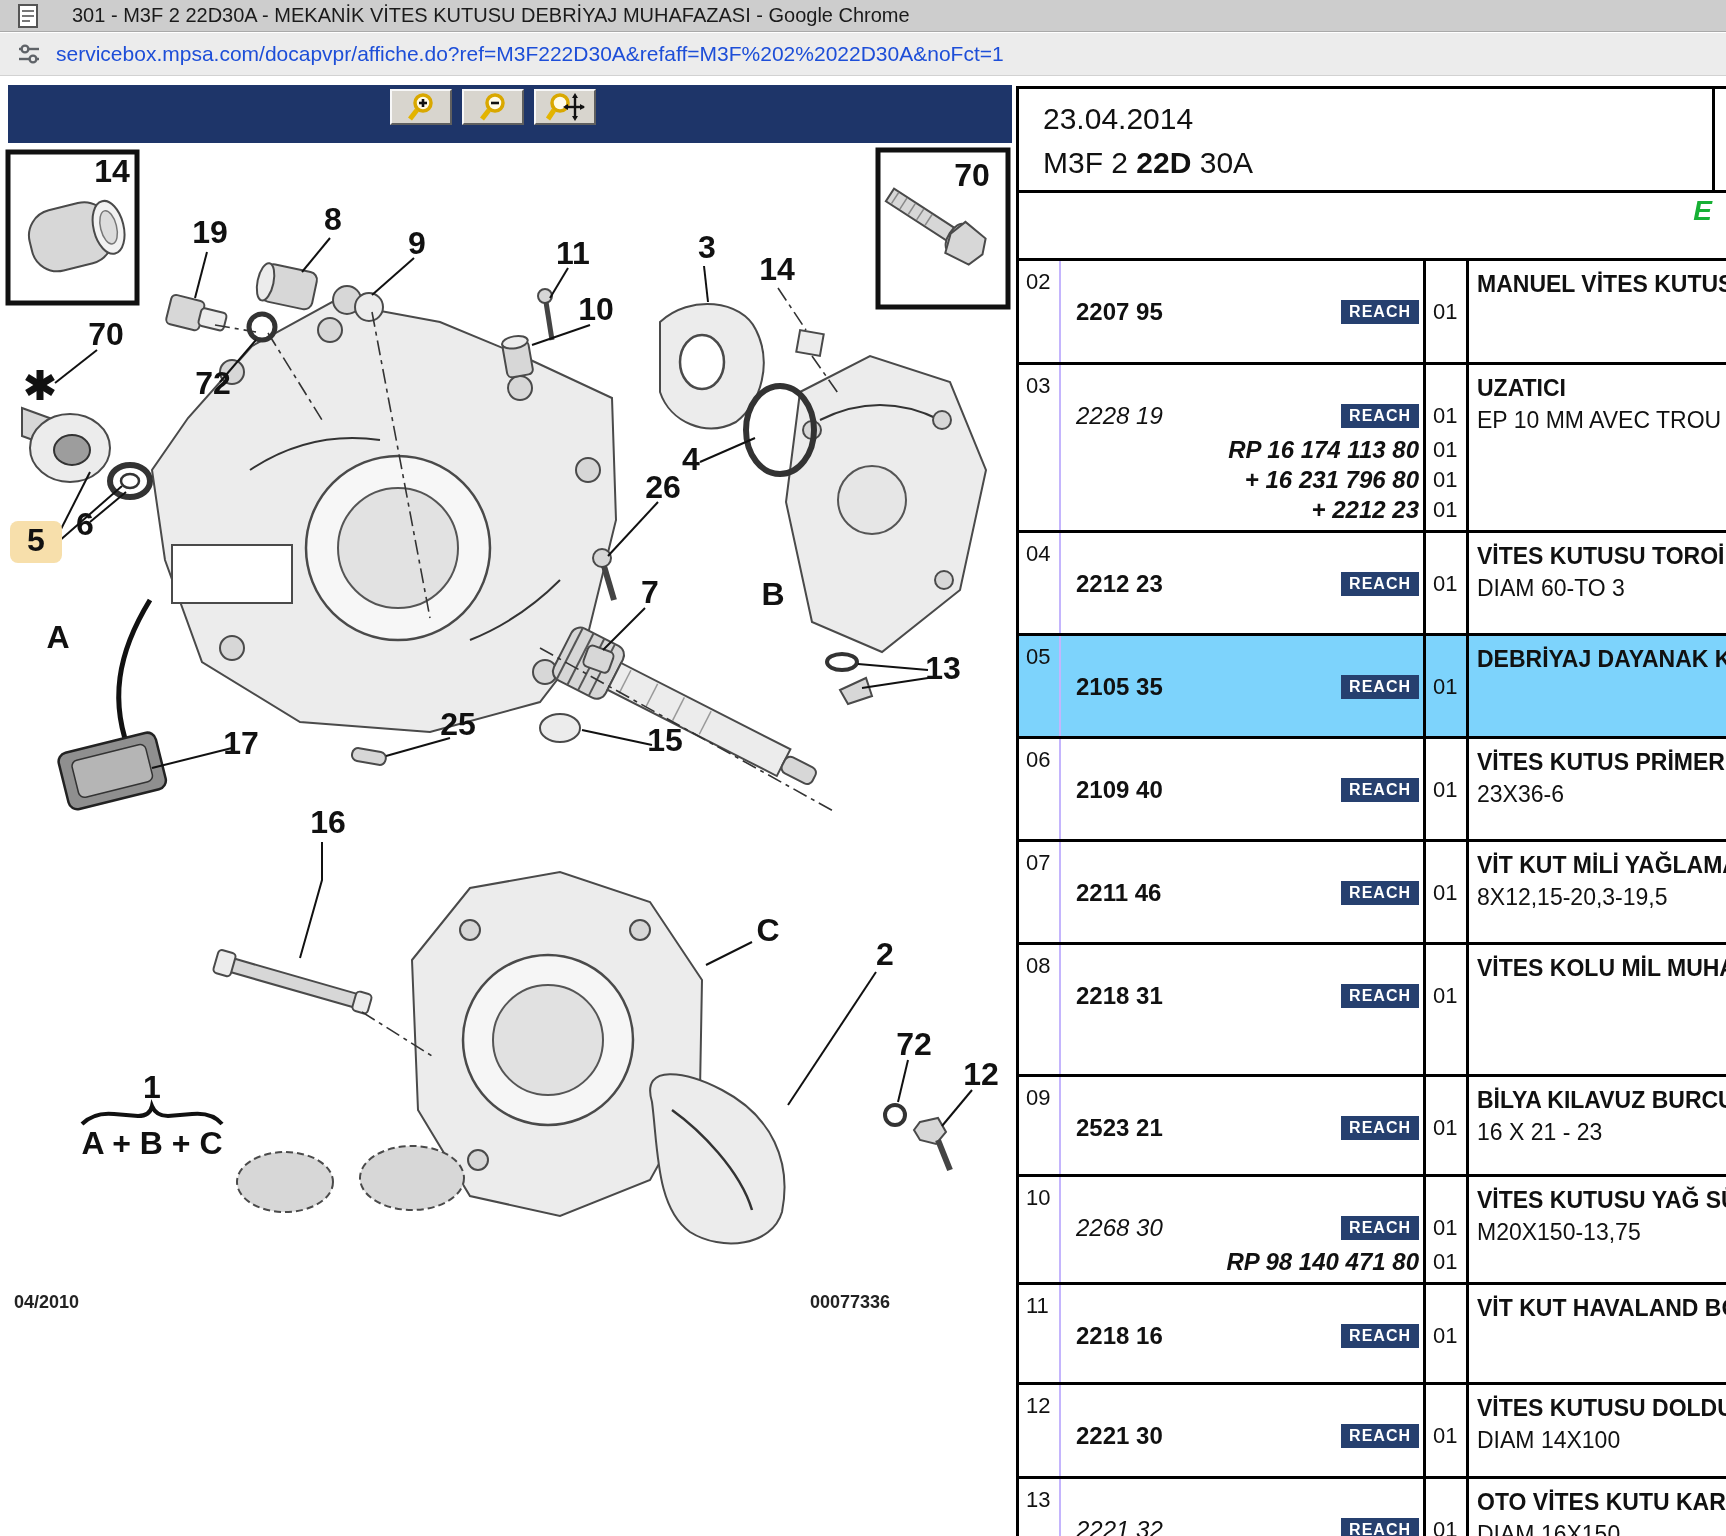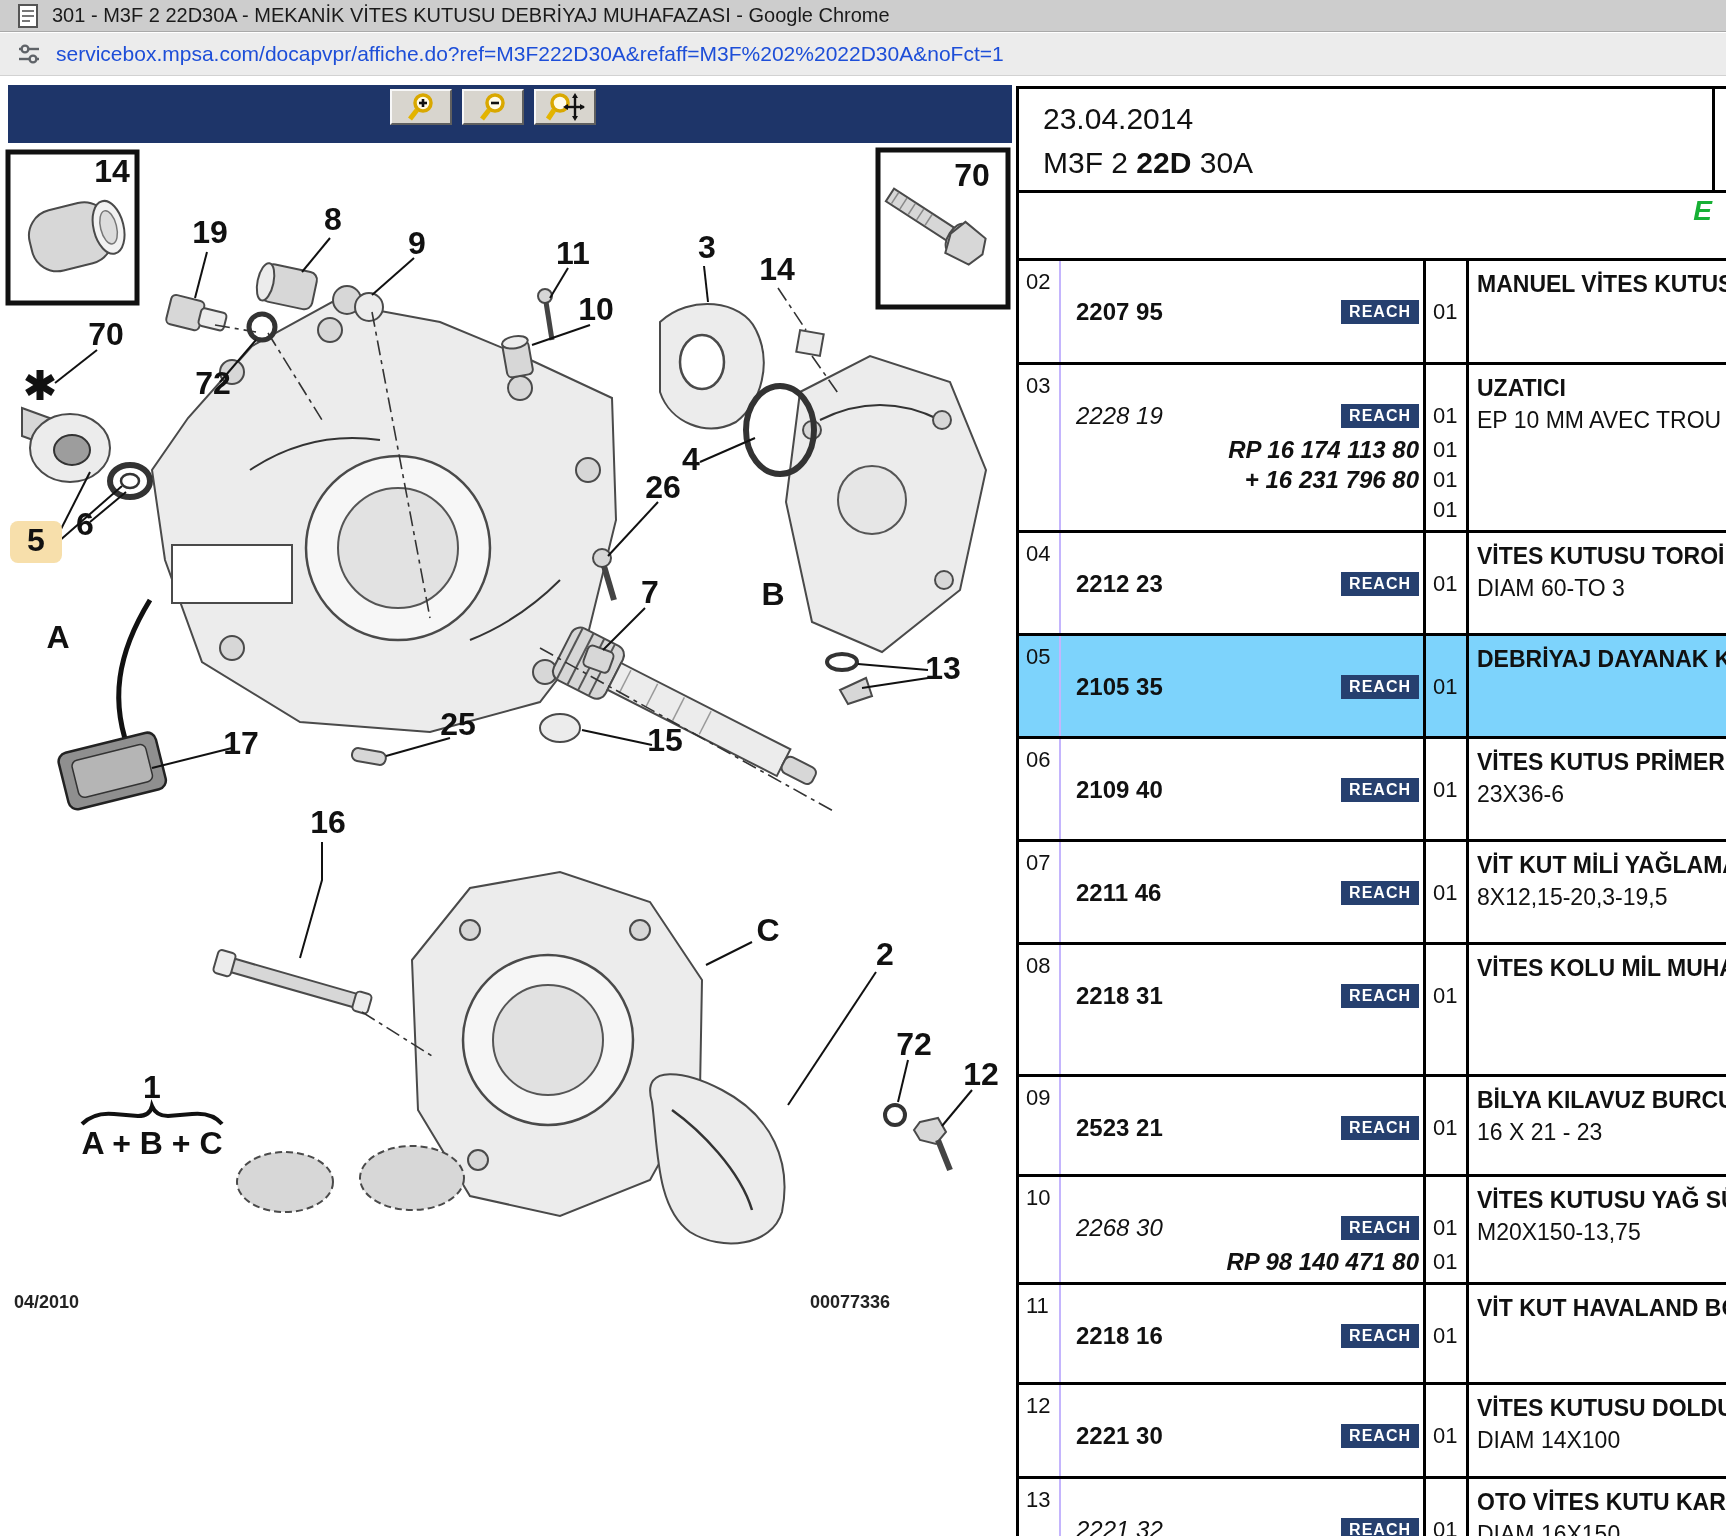--- a/index.html
+++ b/index.html
@@ -3,21 +3,21 @@
 <meta charset="utf-8">
 <style>
   * { margin:0; padding:0; box-sizing:border-box; }
   html,body { width:1726px; height:1536px; overflow:hidden; background:#fff;
     font-family:"Liberation Sans", sans-serif; }
   body { position:relative; }
 
   
   .titlebar { position:absolute; left:0; top:0; width:1726px; height:32px;
     background:#cdcdcd; border-bottom:1px solid #a9a9a9;
-    display:flex; align-items:center; }
+    display:flex; align-items:center;gap:20px; }
   .titlebar .doc-ico { margin-left:18px; width:20px; height:24px; }
   .titlebar .t-text { margin-left:14px; font-size:20px; color:#1b1b1b; white-space:nowrap; }
 
   .urlbar { position:absolute; left:0; top:33px; width:1726px; height:43px;
     background:#ececec; border-bottom:1px solid #d2d2d2; display:flex; align-items:center; }
   .urlbar .tune-ico { margin-left:16px; }
   .urlbar .u-text { margin-left:14px; font-size:21px; color:#1d4ed8; white-space:nowrap; }
 
   
   .nav-toolbar { position:absolute; left:8px; top:85px; width:1004px; height:58px;
@@ -400,20 +400,21 @@
     <div class="c-num">03</div>
     <div class="c-part">
       <div class="sp"></div>
       <div class="main">
         <span class="pnum it">2228 19</span>
         <span class="reach">REACH</span>
       </div>
       <div class="extras">
             <div class="xline">RP 16 174 113 80</div>
             <div class="xline">+ 16 231 796 80</div>
+            <div class="xline">+ 2212 23</div>
           </div>
     </div>
     <div class="c-qty">
       <div class="sp"></div>
       <div class="q">01</div>
       <div class="extras">
             <div class="q">01</div>
             <div class="q">01</div>
             <div class="q">01</div>
           </div>

